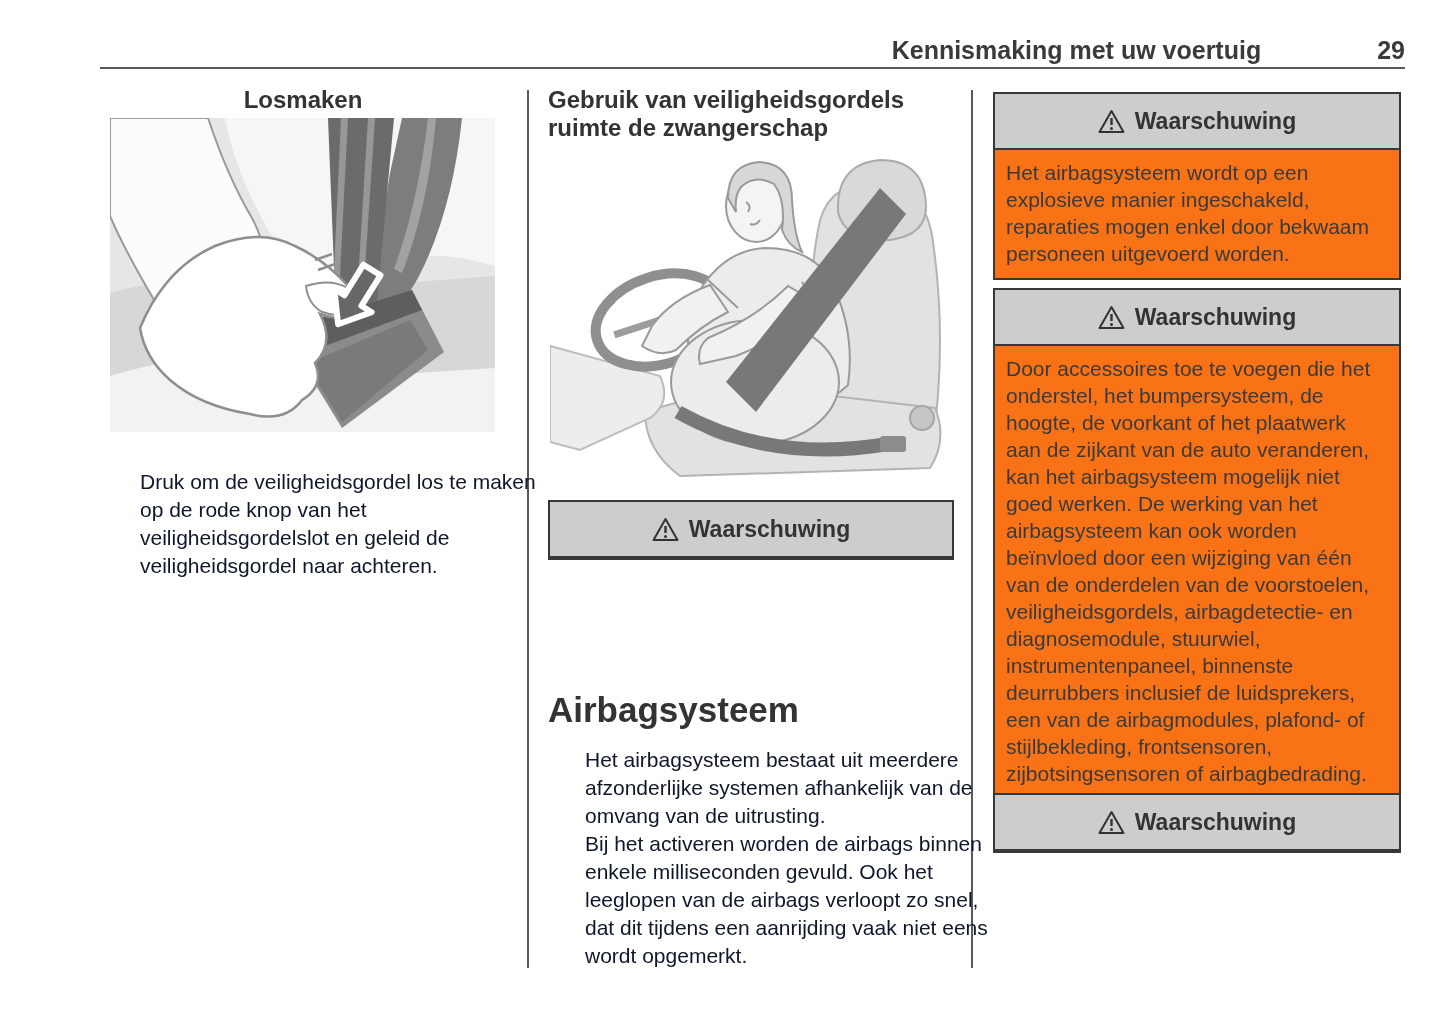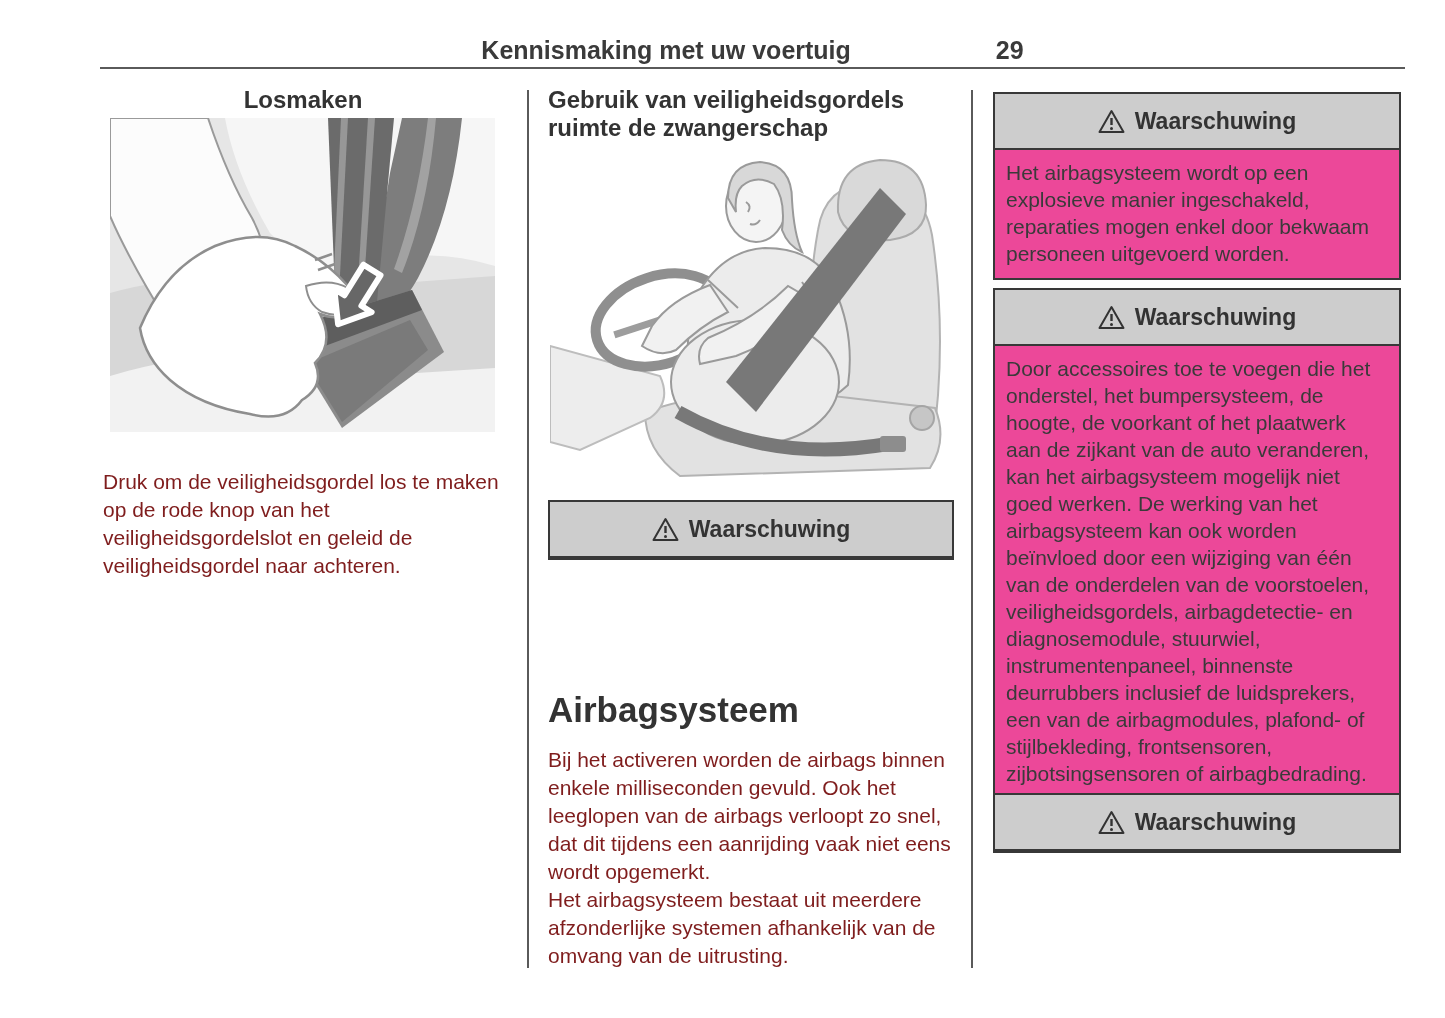--- a/index.html
+++ b/index.html
@@ -3,36 +3,36 @@
 <meta charset="utf-8">
 <style>
   * { margin:0; padding:0; box-sizing:border-box; }
   html,body { background:#ffffff; }
   .page {
     position:relative; width:1445px; height:1018px; background:#fff;
     font-family:"Liberation Sans", sans-serif; color:#373737; overflow:hidden;
   }
   
   .runninghead { position:absolute; top:36px; left:100px; width:1305px;
-    display:flex; justify-content:center; align-items:baseline; gap:97px; }
+    display:flex; justify-content:flex-end; align-items:baseline; gap:68px; }
   .runninghead .rh-title { font-size:25px; font-weight:bold; color:#3a3a3a; }
   .runninghead .rh-pageno { font-size:25px; font-weight:bold; color:#3a3a3a;margin-left:48px; }
   .head-rule { position:absolute; top:67px; left:100px; width:1305px; height:2px; background:#5a5a5a; }
   .vdivider { position:absolute; top:90px; height:878px; width:2px; background:#5a5a5a; }
   .vdivider.d1 { left:527px; }
   .vdivider.d2 { left:971px; }
 
   .colhead { position:absolute; font-size:24px; line-height:28px; font-weight:bold; color:#333; }
-  .bodytext { position:absolute; font-size:21px; line-height:28px; color:#7f1d1d; }
+  .bodytext { position:absolute; font-size:21px; line-height:28px; color:#0f172a;margin-left:37px; }
   .para { margin:0; }
 
   .figure { position:absolute; overflow:hidden; }
   .figure svg { display:block; }
 
-  .warnbox { position:absolute; border:2px solid #383838; background:#ec4899; }
+  .warnbox { position:absolute; border:2px solid #383838; background:#f97316; }
   .warnhead { height:56px; background:#cdcdcd; border-bottom:2px solid #383838;
     display:flex; align-items:center; justify-content:center; gap:10px;
     font-size:23px; font-weight:bold; color:#333; }
   .warnbody { padding:9px 20px 11px 11px; font-size:21px; line-height:27px; color:#3a3a3a; }
 
   .section-head { position:absolute; font-size:35px; font-weight:bold; color:#333; }
 </style>
 </head>
 <body>
 
@@ -125,22 +125,22 @@
         <line x1="13.5" y1="9" x2="13.5" y2="16" stroke="#333" stroke-width="2.4"></line>
         <circle cx="13.5" cy="19.6" r="1.5" fill="#333"></circle>
       </svg>
       <span>Waarschuwing</span>
     </div>
   </div>
 
   <h1 class="section-head" style="left:548px; top:690px;">Airbagsysteem</h1>
 
   <div class="bodytext" style="left:548px; top:746px; width:414px;">
+    <p class="para">Het airbagsysteem bestaat uit meerdere afzonderlijke systemen afhankelijk van de omvang van de uitrusting.</p>
     <p class="para">Bij het activeren worden de airbags binnen enkele milliseconden gevuld. Ook het leeglopen van de airbags verloopt zo snel, dat dit tijdens een aanrijding vaak niet eens wordt opgemerkt.</p>
-    <p class="para">Het airbagsysteem bestaat uit meerdere afzonderlijke systemen afhankelijk van de omvang van de uitrusting.</p>
   </div>
 
   <div class="warnbox" style="left:993px; top:92px; width:408px;">
     <div class="warnhead">
       <svg width="27" height="25" viewBox="0 0 27 25">
         <polygon points="13.5,2 25.5,23 1.5,23" fill="none" stroke="#333" stroke-width="2" stroke-linejoin="round"></polygon>
         <line x1="13.5" y1="9" x2="13.5" y2="16" stroke="#333" stroke-width="2.4"></line>
         <circle cx="13.5" cy="19.6" r="1.5" fill="#333"></circle>
       </svg>
       <span>Waarschuwing</span>

